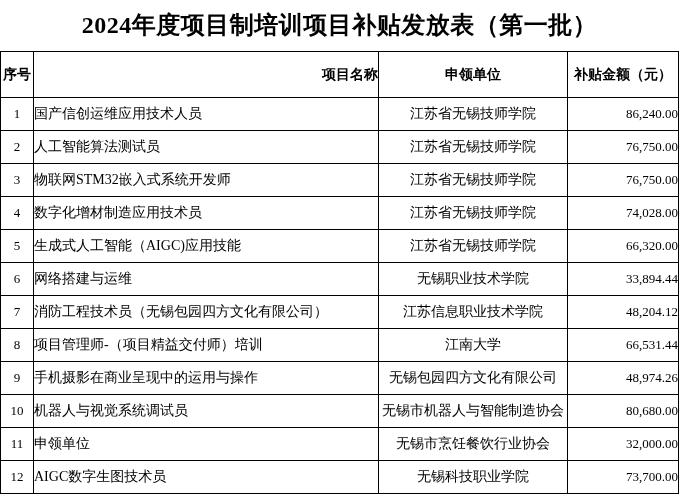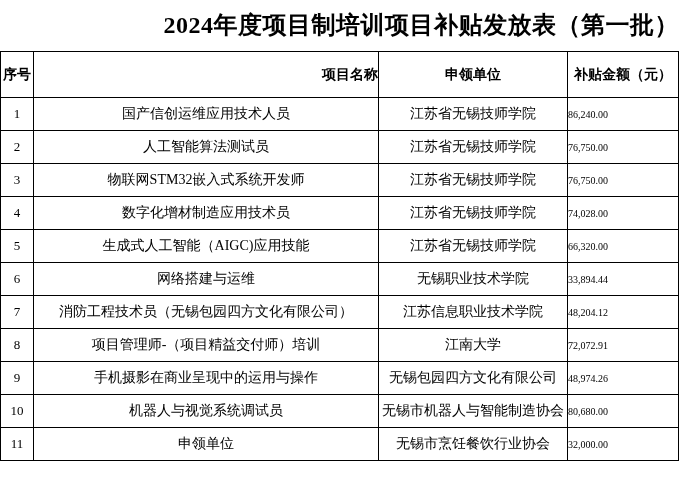--- a/index.html
+++ b/index.html
@@ -8,21 +8,21 @@
     width: 679px; height: 501px;
     background: #ffffff;
     color: #000000;
     overflow: hidden;
     font-family: "Liberation Serif", "DejaVu Serif", serif;
   }
   .page { width: 679px; height: 501px; position: relative; }
   .title {
     height: 51px;
     padding-top: 9px;
-    text-align: right;
+    text-align: center;
     font-size: 24px;
     font-weight: bold;
     letter-spacing: 0.5px;
     white-space: nowrap;
   }
   table.subsidy {
     border-collapse: collapse;
     table-layout: fixed;
     width: 678px;
     margin-left: 0;
@@ -35,23 +35,23 @@
   }
   tr.header-row { height: 46px; }
   tr.data-row { height: 33px; }
   th {
     font-size: 14px;
     font-weight: bold;
     text-align: center;
   }
   th.th-project { text-align: right; padding-left: 4px; }
   td.cell-idx  { text-align: center; font-size: 13px; }
-  td.cell-proj { text-align: center; font-size: 14px; padding-left: 4px; padding-right: 2px; margin-left: 12px; }
+  td.cell-proj { text-align: left; font-size: 14px; padding-left: 4px; padding-right: 2px; margin-left: 12px; }
   td.cell-unit { text-align: center; font-size: 14px; padding-left: 5px; padding-right: 4px; line-height: 16px; }
-  td.cell-amt  { text-align: left; font-size: 10px; padding-right: 7px; }
+  td.cell-amt  { text-align: right; font-size: 13px; padding-right: 7px; }
 </style>
 </head>
 <body>
 
 <div class="page">
   <div class="title">2024年度项目制培训项目补贴发放表（第一批）</div>
 
   <table class="subsidy">
     <colgroup>
       <col style="width:33px">
@@ -107,35 +107,41 @@
       <tr class="data-row">
         <td class="cell-idx">7</td>
         <td class="cell-proj">消防工程技术员（无锡包园四方文化有限公司）</td>
         <td class="cell-unit">江苏信息职业技术学院</td>
         <td class="cell-amt">48,204.12</td>
       </tr>
       <tr class="data-row">
         <td class="cell-idx">8</td>
         <td class="cell-proj">项目管理师-（项目精益交付师）培训</td>
         <td class="cell-unit">江南大学</td>
-        <td class="cell-amt">72,072.91</td>
+        <td class="cell-amt">66,531.44</td>
       </tr>
       <tr class="data-row">
         <td class="cell-idx">9</td>
         <td class="cell-proj">手机摄影在商业呈现中的运用与操作</td>
         <td class="cell-unit">无锡包园四方文化有限公司</td>
         <td class="cell-amt">48,974.26</td>
       </tr>
       <tr class="data-row">
         <td class="cell-idx">10</td>
         <td class="cell-proj">机器人与视觉系统调试员</td>
         <td class="cell-unit">无锡市机器人与智能制造协会</td>
         <td class="cell-amt">80,680.00</td>
       </tr>
       <tr class="data-row">
         <td class="cell-idx">11</td>
         <td class="cell-proj">申领单位</td>
         <td class="cell-unit">无锡市烹饪餐饮行业协会</td>
         <td class="cell-amt">32,000.00</td>
       </tr>
+      <tr class="data-row">
+        <td class="cell-idx">12</td>
+        <td class="cell-proj">AIGC数字生图技术员</td>
+        <td class="cell-unit">无锡科技职业学院</td>
+        <td class="cell-amt">73,700.00</td>
+      </tr>
     </tbody>
   </table>
 </div>
 
 </body></html>

